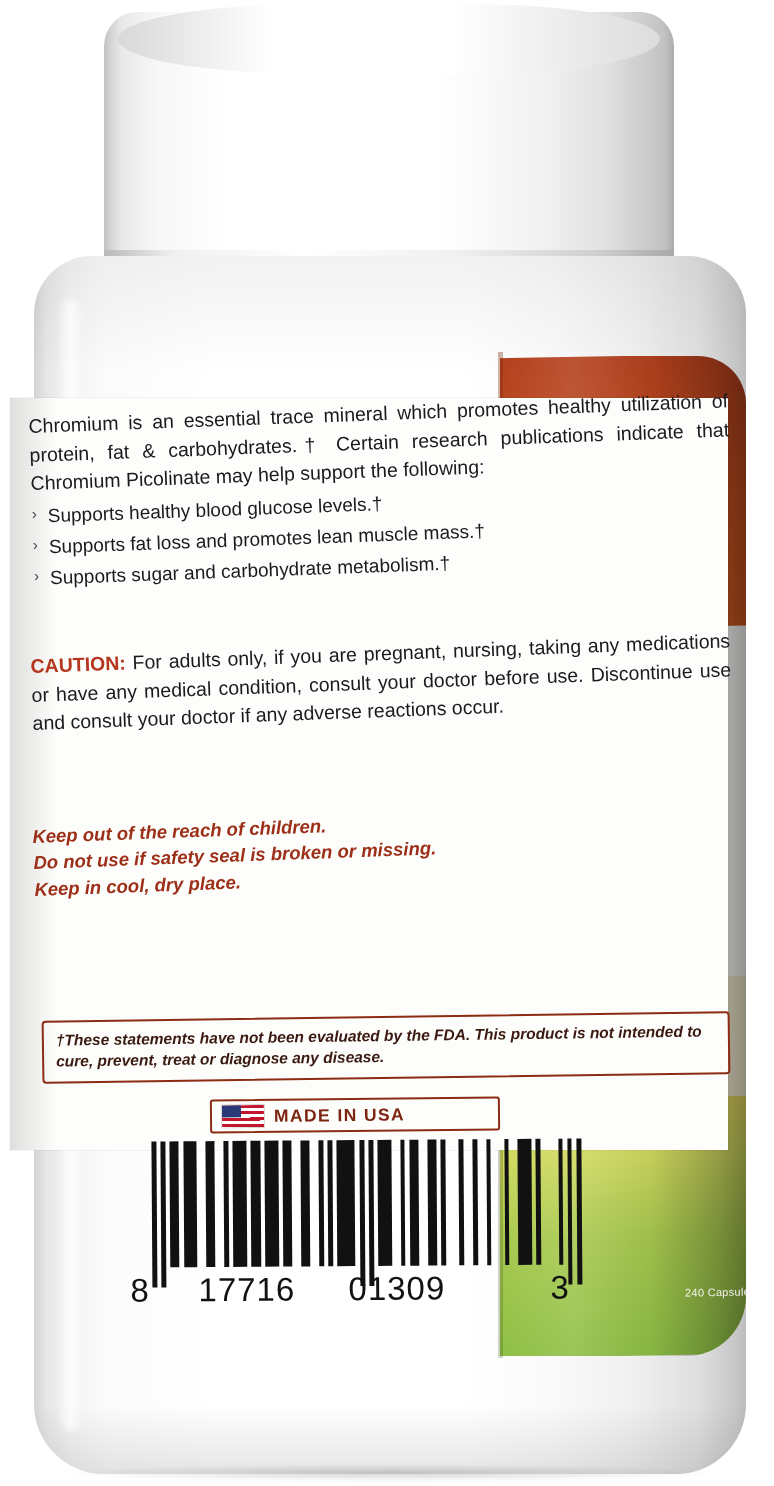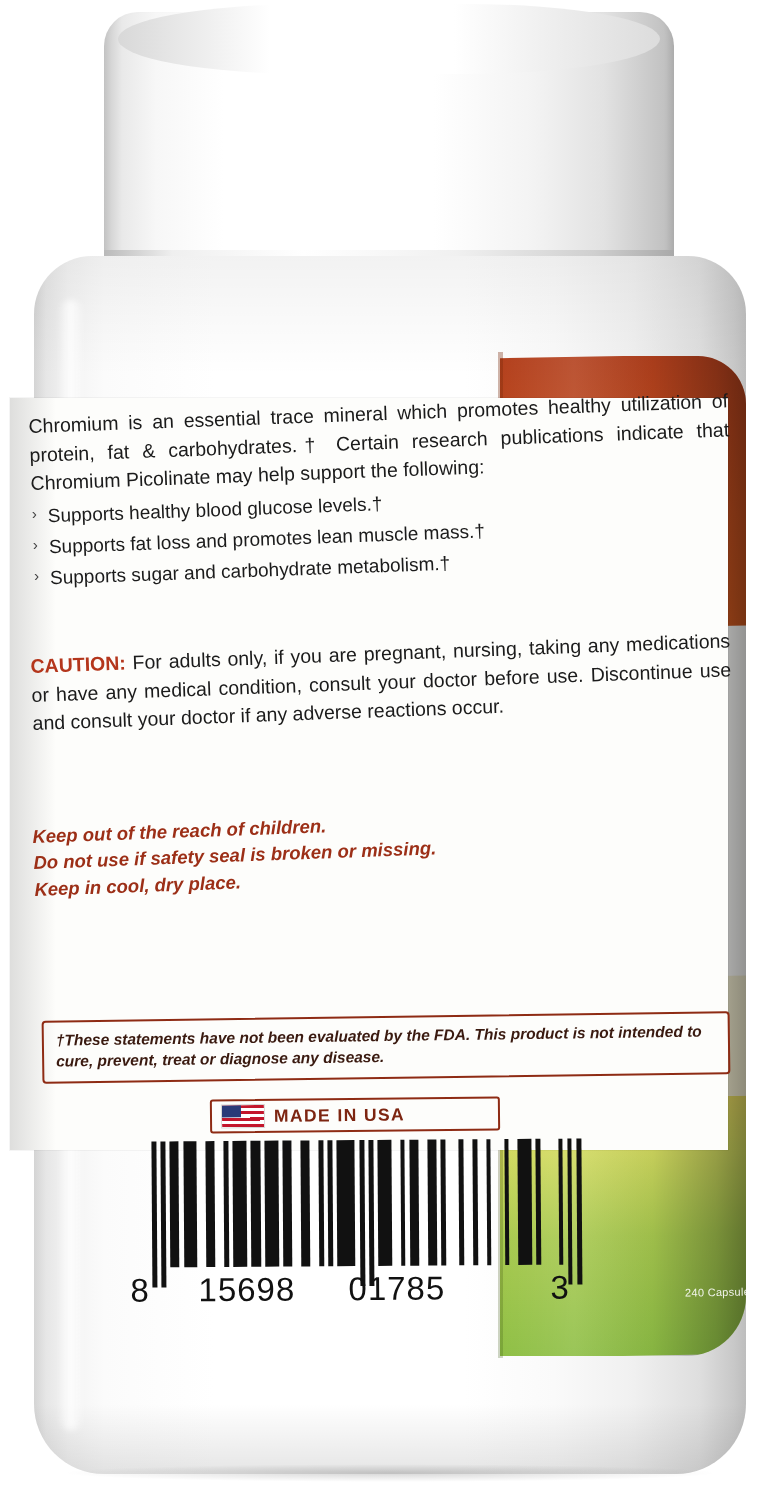--- a/index.html
+++ b/index.html
@@ -466,20 +466,20 @@
         <i style="width: 4.52632px;"></i>
         <i class="sp" style="width: 18.1053px;"></i>
         <i style="width: 4.52632px;"></i>
         <i class="sp" style="width: 4.52632px;"></i>
         <i class="tall" style="width: 4.52632px;"></i>
         <i class="sp tall" style="width: 4.52632px;"></i>
         <i class="tall" style="width: 4.52632px;"></i>
       </div>
     <div class="digits">
       <span class="d-left">8</span>
-      <span class="d-g1">15698</span>
-      <span class="d-g2">01785</span>
+      <span class="d-g1">17716</span>
+      <span class="d-g2">01309</span>
       <span class="d-right">3</span>
     </div>
   </div>
 
   <div class="floor"></div>
 </div>
 
 </body></html>

